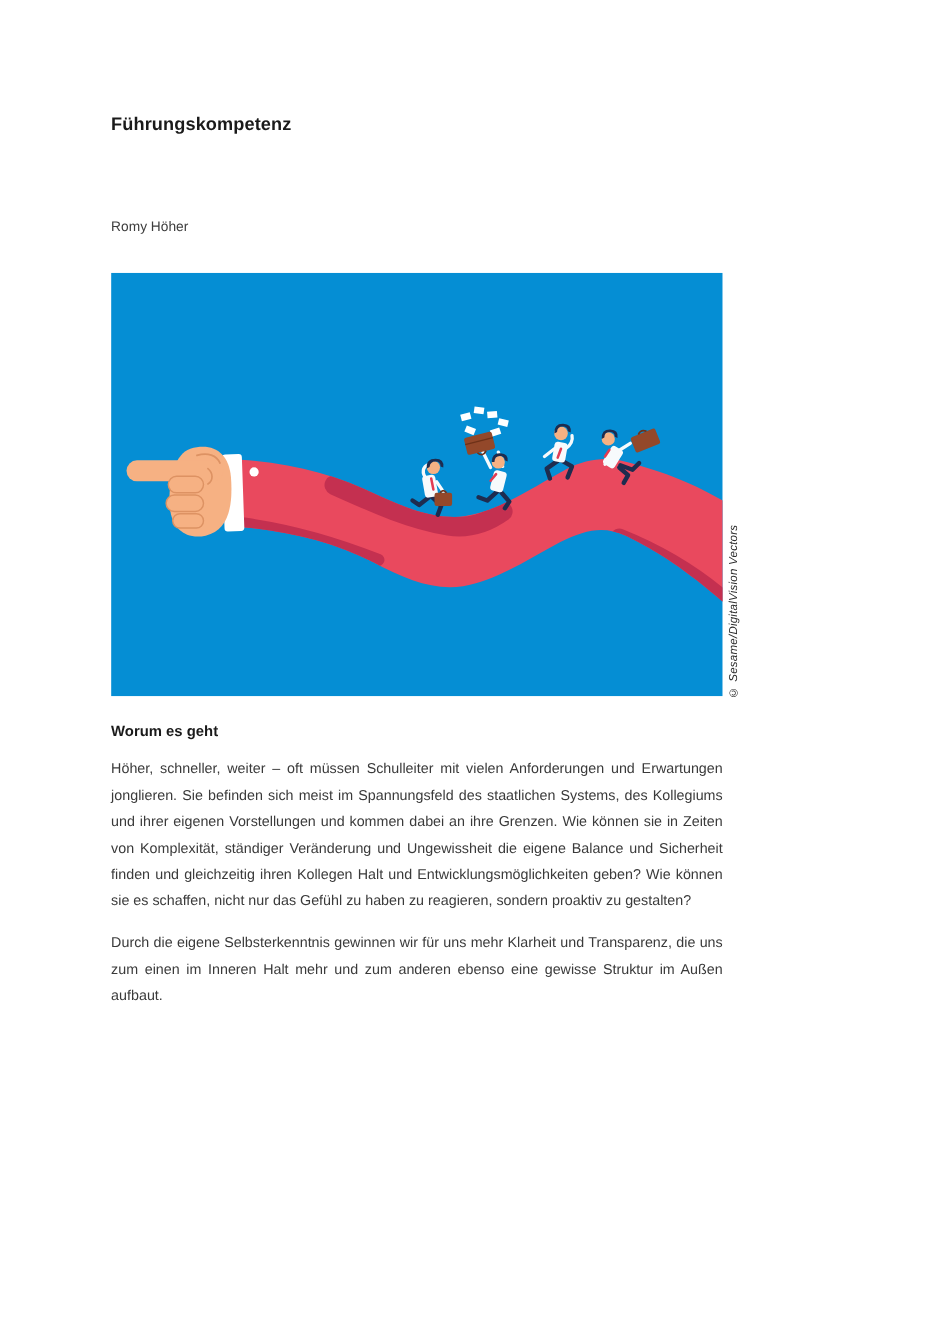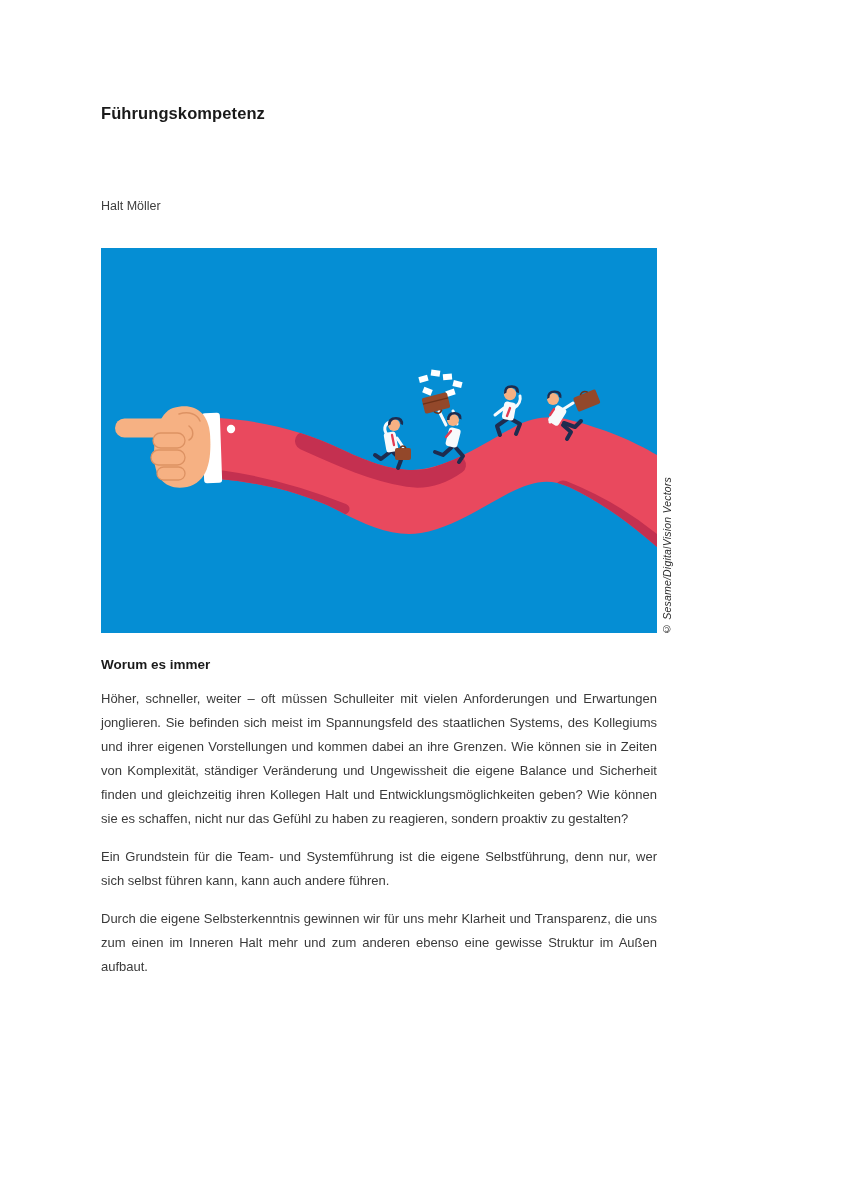--- a/index.html
+++ b/index.html
@@ -47,21 +47,21 @@
     font-size:13px; line-height:24px; color:#3a3a3a;
     text-align:justify; margin-bottom:14px;
   }
 </style>
 </head>
 <body>
 
 <div class="page">
 
   <div class="kicker">Führungskompetenz</div>
-  <div class="author">Halt Möller</div>
+  <div class="author">Romy Höher</div>
 
   <div class="figure">
     <svg width="556" height="385" viewBox="0 0 556 385">
       <defs>
         <clipPath id="bandClip">
           <path d="M118,170 C165,173 205,184 242,202 C272,216 292,222 312,222 C345,221 375,200 415,178 C430,170 448,167 465,171 C505,181 532,193 556,207 L556,299 C524,271 497,253 468,239 C448,230 432,233 408,245 C378,261 350,280 320,285 C293,289 268,279 238,263 C203,245 162,235 118,231 Z"></path>
         </clipPath>
       </defs>
 
       <rect x="0" y="0" width="556" height="385" fill="#058ED4"></rect>
@@ -150,19 +150,18 @@
         <path d="M453,161 L449,167" fill="none" stroke-width="2.3" stroke-linecap="round" stroke="#E23B52"></path>
         <circle cx="452" cy="151" r="6" fill="#F6B183"></circle>
         <path d="M446,151 q-0.5,-8.8 7.8,-8.6 q7.8,0.3 6.6,7.8 l-2.5,-1.2 q0,-4.2 -4.5,-4.2 q-4.9,0 -5,4.9 z" fill="#1E2C4F"></path>
       </g>
     </svg>
 
     <div class="credit">© Sesame/DigitalVision Vectors</div>
   </div>
 
   <div class="bodycopy">
-    <h2 class="section-heading">Worum es immer</h2>
+    <h2 class="section-heading">Worum es geht</h2>
     <p>Höher, schneller, weiter – oft müssen Schulleiter mit vielen Anforderungen und Erwartungen jonglieren. Sie befinden sich meist im Spannungsfeld des staatlichen Systems, des Kollegiums und ihrer eigenen Vorstellungen und kommen dabei an ihre Grenzen. Wie können sie in Zeiten von Komplexität, ständiger Veränderung und Ungewissheit die eigene Balance und Sicherheit finden und gleichzeitig ihren Kollegen Halt und Entwicklungsmöglichkeiten geben? Wie können sie es schaffen, nicht nur das Gefühl zu haben zu reagieren, sondern proaktiv zu gestalten?</p>
-    <p>Ein Grundstein für die Team- und Systemführung ist die eigene Selbstführung, denn nur, wer sich selbst führen kann, kann auch andere führen.</p>
     <p>Durch die eigene Selbsterkenntnis gewinnen wir für uns mehr Klarheit und Transparenz, die uns zum einen im Inneren Halt mehr und zum anderen ebenso eine gewisse Struktur im Außen aufbaut.</p>
   </div>
 
 </div>
 
 </body></html>

